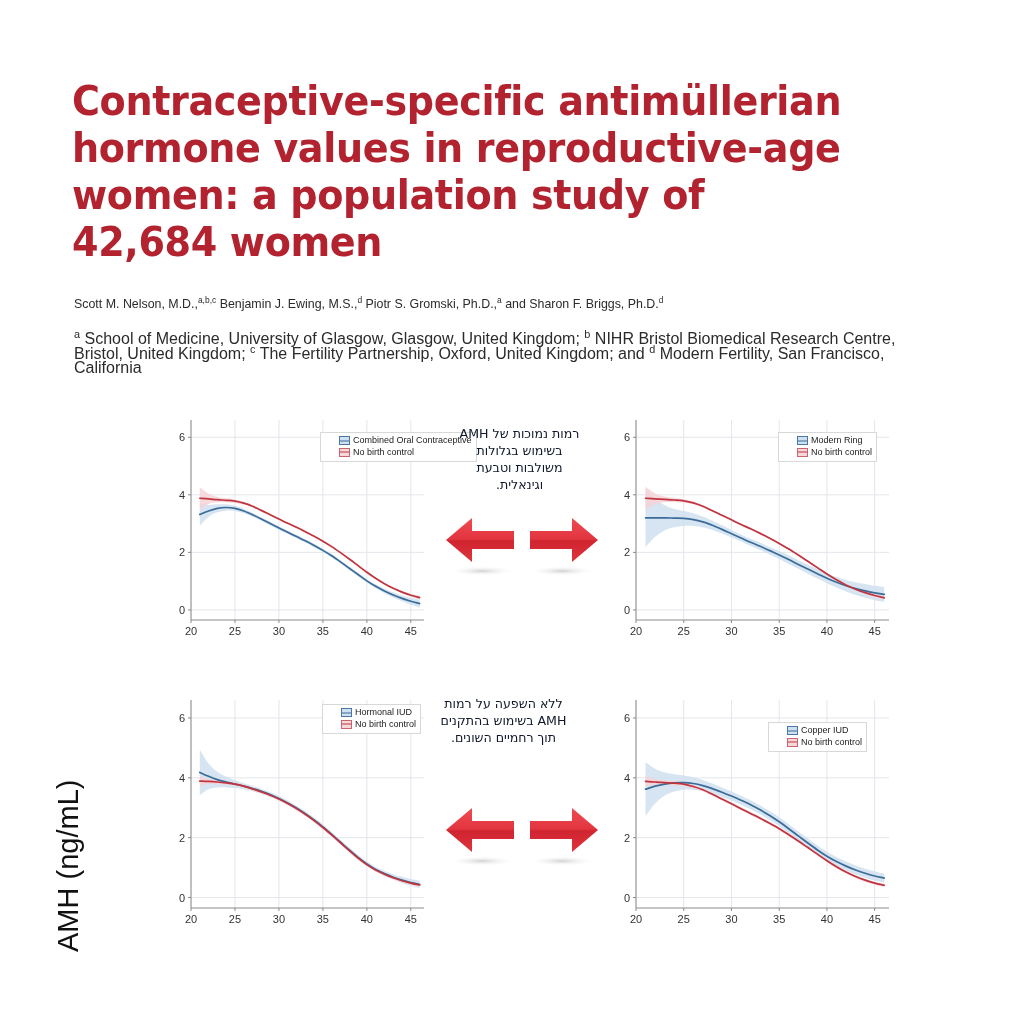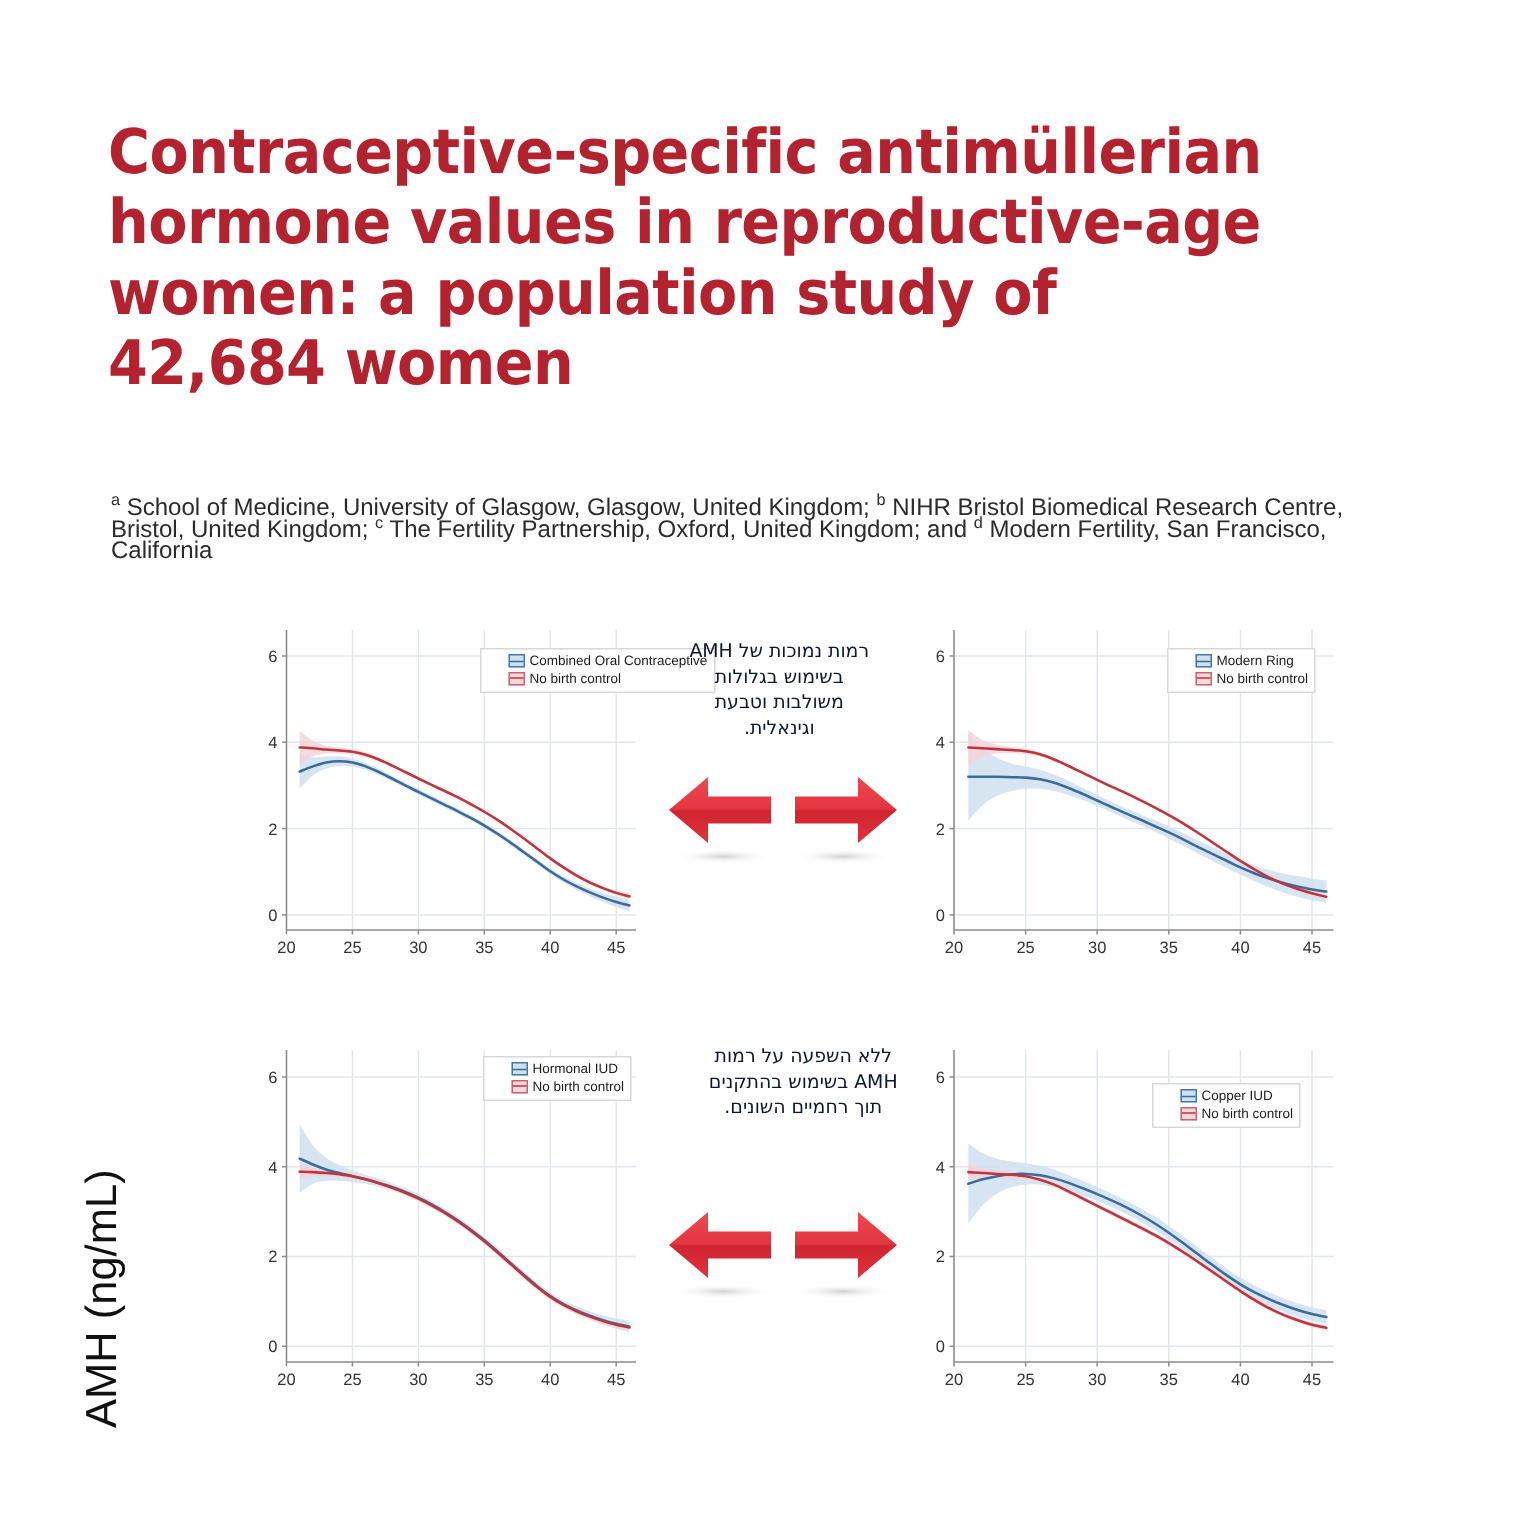--- a/index.html
+++ b/index.html
@@ -87,20 +87,23 @@
 <div class="page">
 
 
   <div class="title">
     <span class="ln">Contraceptive-specific antimüllerian</span>
     <span class="ln">hormone values in reproductive-age</span>
     <span class="ln">women: a population study of</span>
     <span class="ln">42,684 women</span>
   </div>
 
+  <div class="authors">
+    Scott M. Nelson, M.D.,<sup>a,b,c</sup> Benjamin J. Ewing, M.S.,<sup>d</sup> Piotr S. Gromski, Ph.D.,<sup>a</sup> and Sharon F. Briggs, Ph.D.<sup>d</sup>
+  </div>
 
   <div class="affil">
     <sup>a</sup> School of Medicine, University of Glasgow, Glasgow, United Kingdom; <sup>b</sup> NIHR Bristol Biomedical Research Centre, Bristol,
     United Kingdom; <sup>c</sup> The Fertility Partnership, Oxford, United Kingdom; and <sup>d</sup> Modern Fertility, San Francisco, California
   </div>
 
   <div class="figure">
 
     <div class="ylabel">AMH (ng/mL)</div>
 
@@ -307,21 +310,21 @@
         <span class="legtxt">Copper IUD</span>
       </div>
       <div class="legrow">
         <span class="swatch sw-red"></span>
         <span class="legtxt">No birth control</span>
       </div>
     </div>
 
     <div class="callout" style="left:452px;top:33px;width:135px;">רמות נמוכות של AMH בשימוש בגלולות משולבות וטבעת וגינאלית.</div>
 
-    <div class="callout" style="left:468px;top:303px;width:135px;">ללא השפעה על רמות AMH בשימוש בהתקנים תוך רחמיים השונים.</div>
+    <div class="callout" style="left:436px;top:303px;width:135px;">ללא השפעה על רמות AMH בשימוש בהתקנים תוך רחמיים השונים.</div>
 
     <div class="arrows" style="left:442px;top:122px;width:160px;height:62px;">
       <svg width="160" height="62" viewBox="0 0 160 62">
         <defs>
           <linearGradient id="agL" x1="0" y1="0" x2="0" y2="1">
             <stop offset="0%" stop-color="#ef4a52"></stop>
               <stop offset="48%" stop-color="#e23540"></stop>
             <stop offset="52%" stop-color="#cf2530"></stop>
               <stop offset="100%" stop-color="#e0333d"></stop>
           </linearGradient>

